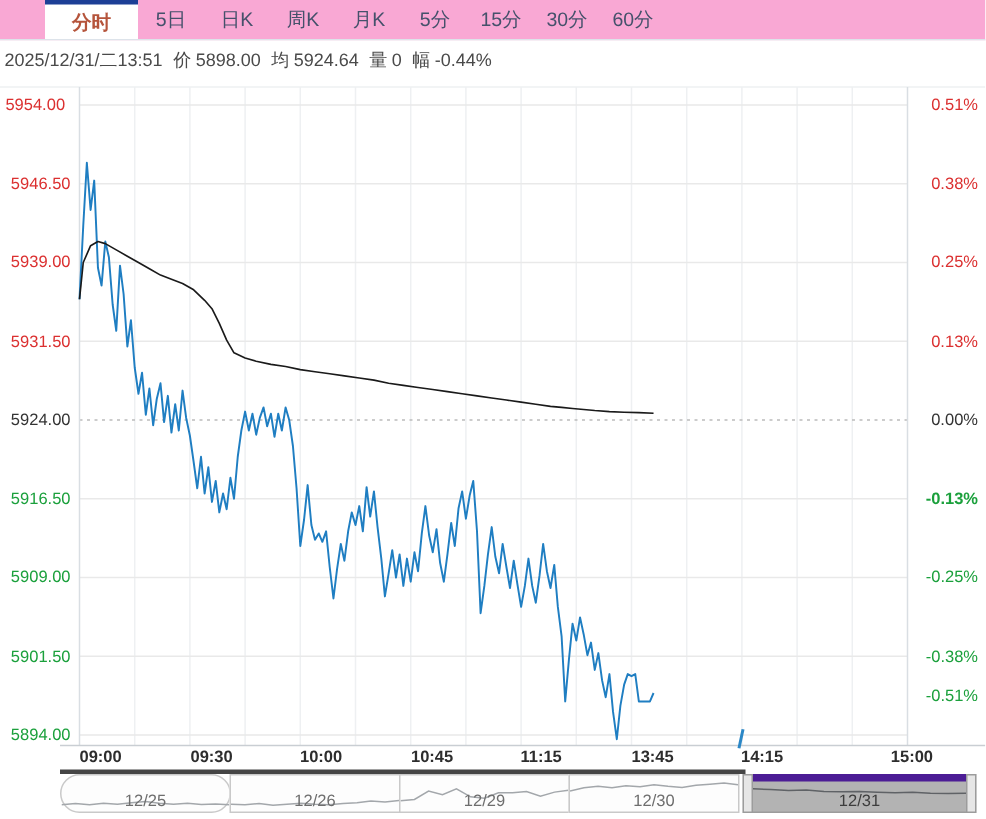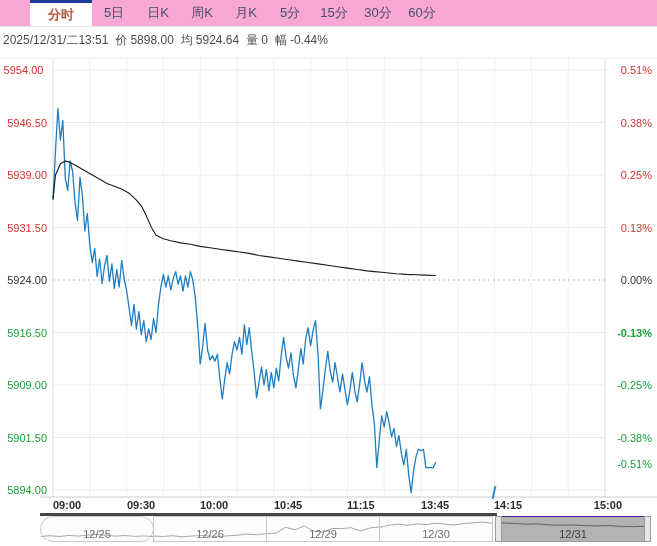--- a/index.html
+++ b/index.html
@@ -31,21 +31,21 @@
   
   #navigator{position:absolute;top:516px;left:40px;width:612px;height:26px;display:flex;}
   .nav-sec{position:relative;flex:0 0 114px;background:#fdfdfd;border:1px solid #c9c9c9;
            margin-left:-1px;box-sizing:border-box;cursor:pointer;}
   .nav-sec:first-child{margin-left:0;border-radius:13px;}
   .nav-label{position:absolute;left:0;right:0;bottom:1px;text-align:center;font-size:11px;color:#6e6e6e;}
   .spark{position:absolute;left:0;top:0;width:100%;height:100%;}
   .spark polyline{fill:none;stroke:#a3a7ab;stroke-width:1;}
   .nav-sel{position:relative;flex:0 0 156px;display:flex;margin-left:2px;}
   .nav-handle{flex:0 0 7px;background:#e6e6e6;border:1px solid #9c9c9c;box-sizing:border-box;cursor:ew-resize;}
-  .nav-sel-body{position:relative;flex:1;background:#b3b3b3;border-top:1px solid #4c1d95;
+  .nav-sel-body{position:relative;flex:1;background:#b3b3b3;border-top:5px solid #4c1d95;
                 border-bottom:1px solid #9c9c9c;box-sizing:border-box;cursor:pointer;}
   .nav-sel-body .nav-label{color:#3d3d3d;}
   .nav-sel-body .spark polyline{stroke:#5f6266;}
 </style>
 </head>
 <body>
 
 <div id="tabbar">
   <div class="tab-spacer"></div>
   <div class="tab active" style="color: rgb(181, 84, 59);">分时</div>

